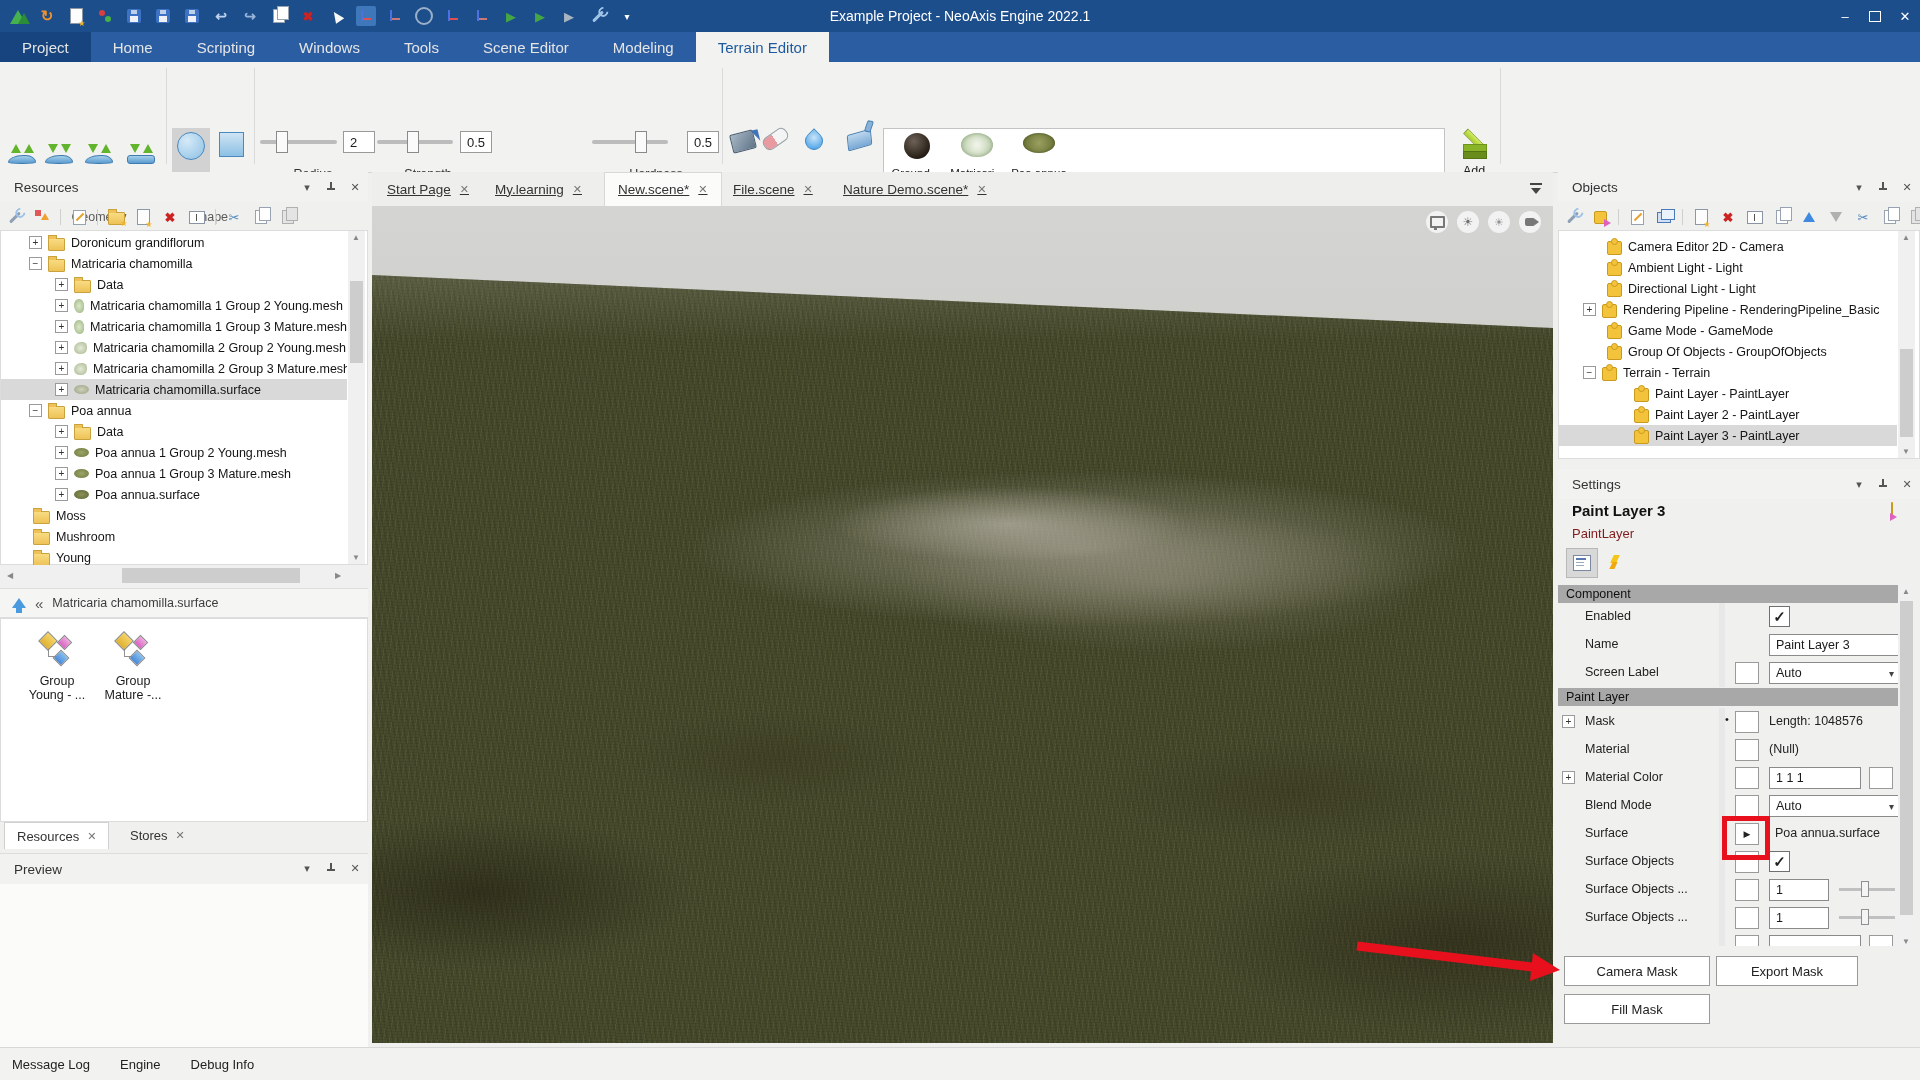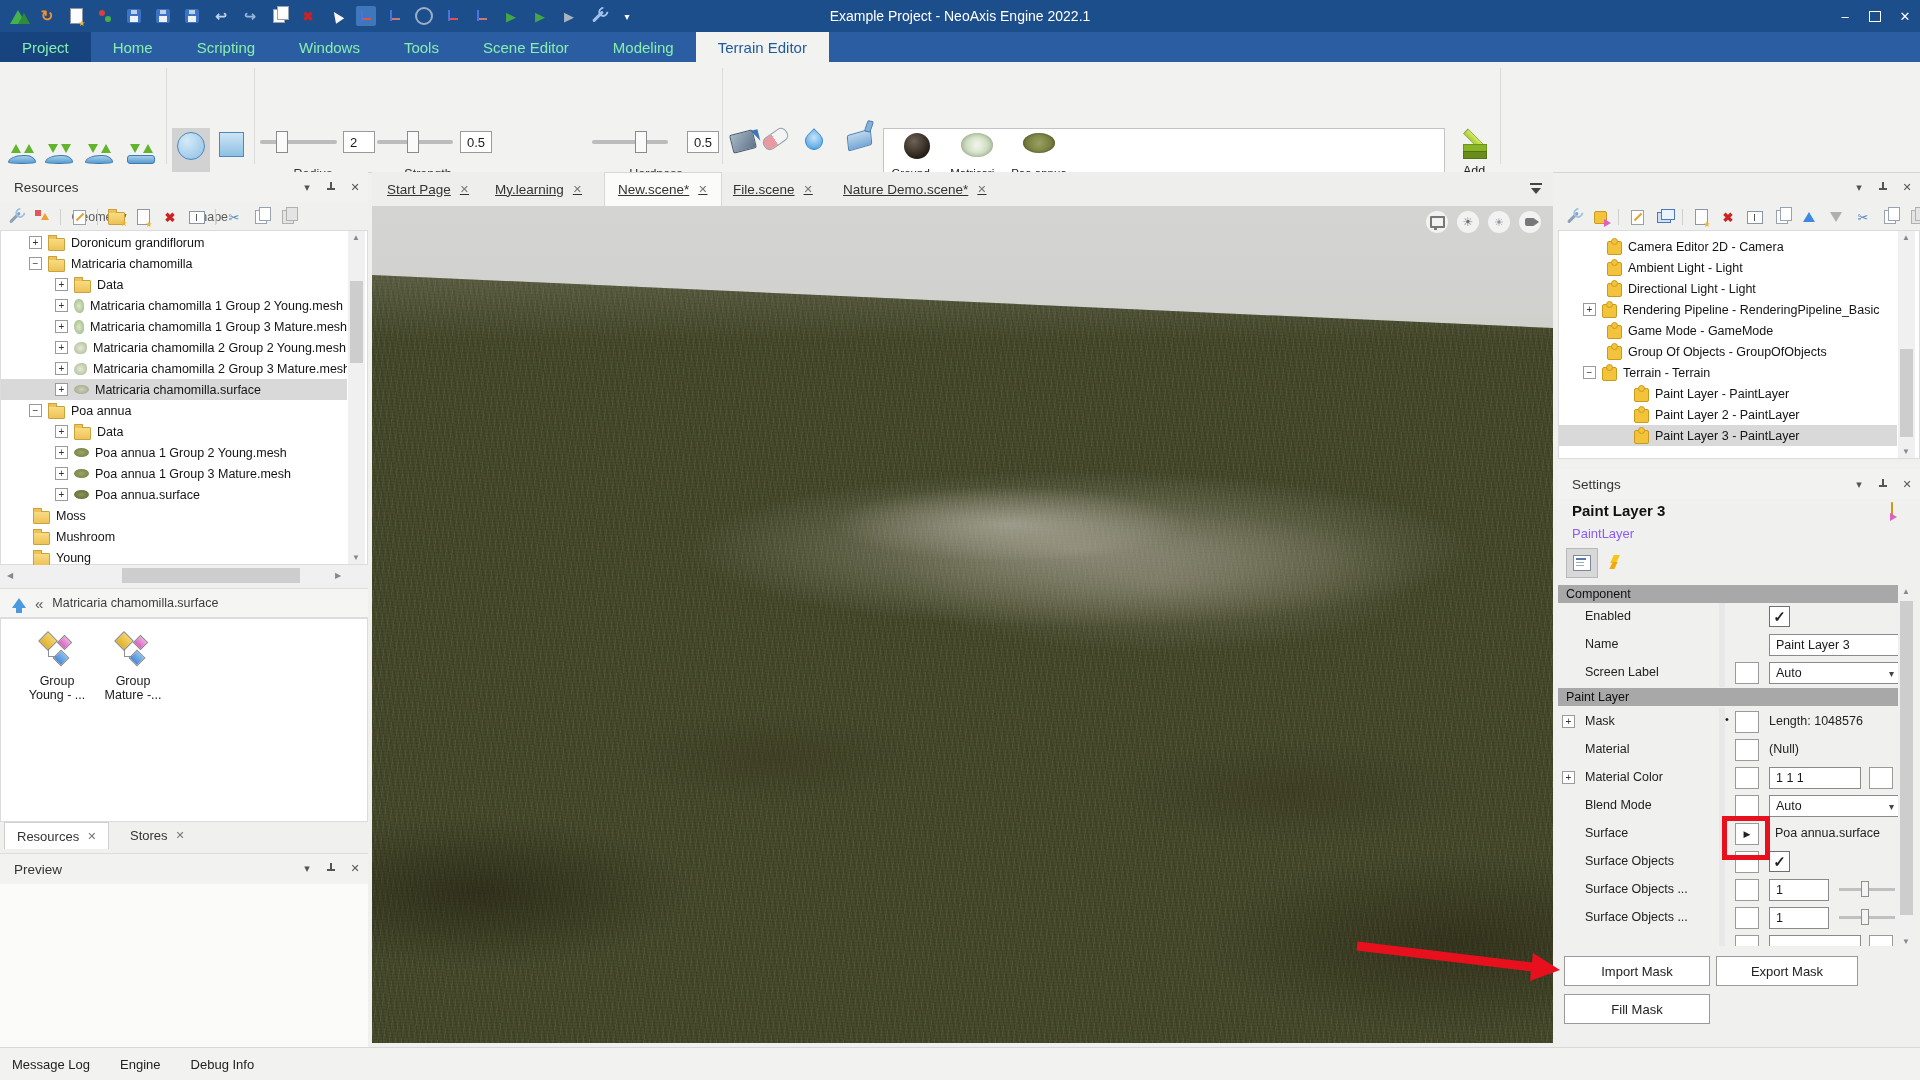--- a/index.html
+++ b/index.html
@@ -33,21 +33,21 @@
   .iax{position:relative;width:14px;height:14px;}
   .iax::before{content:"";position:absolute;left:2px;bottom:3px;width:10px;height:2px;background:#e05050;}
   .iax::after{content:"";position:absolute;left:2px;bottom:2px;width:2px;height:11px;background:#5070e0;}
   .iax.dim::before{background:#c87878;}　.iax.dim::after{background:#8898d8;}
   .iaxg{position:relative;width:14px;height:14px;border:2px solid #9ab0c8;border-radius:50%;}
   .play{font-size:13px;}
   .iwrench{width:14px;height:3px;background:#9fc3e8;border-radius:2px;transform:rotate(-45deg);position:relative;}
   .iwrench::before{content:"";position:absolute;right:-5px;top:-3px;width:6px;height:6px;border:2px solid #9fc3e8;border-radius:50%;border-right-color:transparent;}
   
   .ribtabs{position:absolute;left:0;top:32px;width:1920px;height:30px;background:#2b5da3;display:flex;align-items:stretch;}
-  .rtab{display:flex;align-items:center;padding:0 22px;color:#86efac;font-size:15px;}
+  .rtab{display:flex;align-items:center;padding:0 22px;color:#e5e5e5;font-size:15px;}
   .rtab.proj{background:#17447e;}
   .rtab.active{background:#f2f2f0;color:#1e5a9e;}
   
   .ribbon{position:absolute;left:0;top:62px;width:1920px;height:110px;background:#f2f2f0;border-bottom:1px solid #d5d5d5;}
   .rsep{position:absolute;top:6px;width:1px;height:96px;background:#dadada;}
   .glabel{position:absolute;top:148px;font-size:12.5px;color:#5a5a5a;text-align:center;transform:translateX(-50%);}
   .rbtn{position:absolute;top:66px;height:64px;display:flex;flex-direction:column;align-items:center;justify-content:space-between;padding-top:4px;box-sizing:border-box;}
   .rbtn .blab{font-size:12.5px;color:#222;}
   .rbtn.sel{background:#d2d2d2;}
   .gicon{position:relative;width:34px;height:32px;display:flex;flex-direction:column;align-items:center;justify-content:flex-end;}
@@ -618,20 +618,23 @@
         <span style="font-size:12px">☀</span>
       </div>
     <div class="vbtn" style="left:1116px;top:5px">
         <span style="font-size:11px;opacity:.75">☀</span>
       </div>
     <div class="vbtn" style="left:1147px;top:5px">
         <span class="gcam"></span>
       </div>
   </div>
 
+  <div class="phead" style="left:1558px;top:172px;width:362px">
+    <span class="ptitle">Objects</span>
+  </div>
   <div class="hicons" style="left:1852px;top:180px">
     <span class="hic">▾</span>
     <span class="hic">
         <span class="pin"></span>
       </span>
     <span class="hic">✕</span>
   </div>
   <div class="tbar" style="left:1564px;top:204px">
     <span class="tbi">
         <span class="iwrench" style="background:#8ea0b4"></span>
@@ -731,21 +734,21 @@
   </div>
   <div class="hicons" style="left:1852px;top:477px">
     <span class="hic">▾</span>
     <span class="hic">
         <span class="pin"></span>
       </span>
     <span class="hic">✕</span>
   </div>
   <div class="abs" style="left:1572px;top:502px;font-size:15px;font-weight:bold;color:#111">Paint Layer 3</div>
   <div class="abs" style="left:1891px;top:503px"><span class="ipuzadd"></span></div>
-  <div class="abs" style="left:1572px;top:526px;font-size:13px;color:#8b5cf6">PaintLayer</div>
+  <div class="abs" style="left:1572px;top:526px;font-size:13px;color:#7f1d1d">PaintLayer</div>
   <div class="minibtn sel" style="left:1566px;top:548px">
       <span class="iprops"></span>
     </div>
   <div class="minibtn" style="left:1600px;top:548px">
       <span class="ibolt"></span>
     </div>
 
   <div class="secbar" style="top:585px">
       <span>Component</span>
     </div>
@@ -854,21 +857,21 @@
         <span class="vbox" style="left:144px"></span>
       </div>
   </div>
 
   <div class="sb" style="left:1898px;top:585px;width:17px;height:363px">
     <span class="sbarrow" style="top:2px;left:0">▲</span>
     <div class="sbthumb" style="left:2px;top:16px;width:13px;height:314px"></div>
     <span class="sbarrow" style="bottom:2px;left:0">▼</span>
   </div>
 
-  <div class="setbtn" style="left:1564px;top:956px;width:146px;height:30px">Import Mask</div>
+  <div class="setbtn" style="left:1564px;top:956px;width:146px;height:30px">Camera Mask</div>
   <div class="setbtn" style="left:1716px;top:956px;width:142px;height:30px">Export Mask</div>
   <div class="setbtn" style="left:1564px;top:994px;width:146px;height:30px">Fill Mask</div>
 
   <div class="statusbar">
     <span>Message Log</span>
     <span>Engine</span>
     <span>Debug Info</span>
   </div>
 
   <div class="redbox" style="left:1722px;top:816px;width:38px;height:34px"></div>

